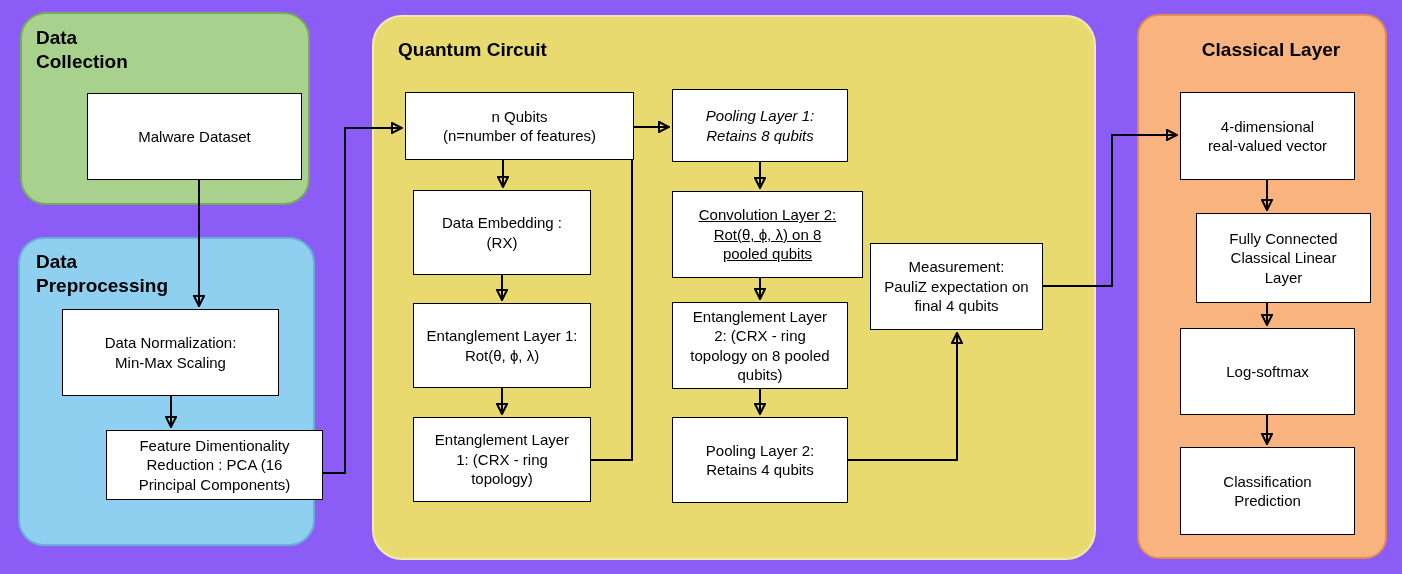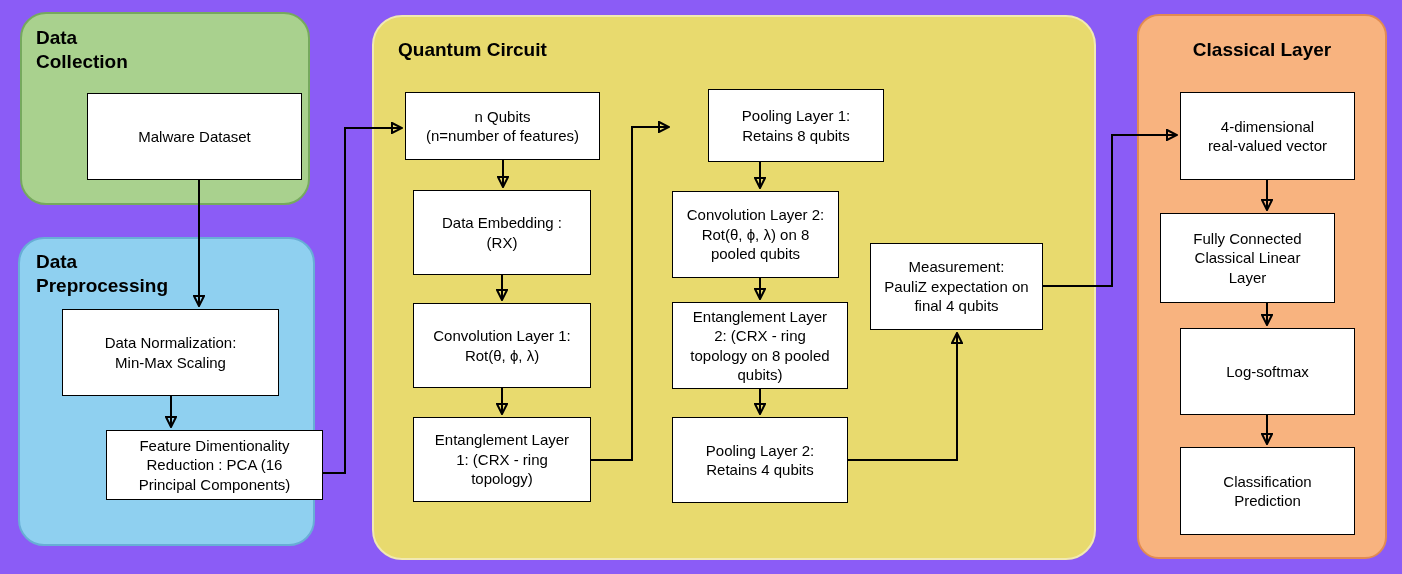--- a/index.html
+++ b/index.html
@@ -62,21 +62,21 @@
   <div class="group" style="left: 20px; top: 12px; width: 290px; height: 193px; border-radius: 26px; background-color: rgb(169, 209, 142); border-color: rgb(118, 169, 94);"></div>
   <div class="group" style="left: 18px; top: 237px; width: 297px; height: 309px; border-radius: 26px; background-color: rgb(143, 208, 240); border-color: rgb(104, 174, 214);"></div>
   <div class="group" style="left: 372px; top: 15px; width: 724px; height: 545px; border-radius: 30px; background-color: rgb(232, 218, 110); border-color: rgb(241, 233, 178);"></div>
   <div class="group" style="left: 1137px; top: 14px; width: 250px; height: 545px; border-radius: 22px; background-color: rgb(248, 179, 127); border-color: rgb(226, 139, 81);"></div>
 
   <div class="group-title" style="left:36px; top:26px;">Data
 Collection</div>
   <div class="group-title" style="left:36px; top:250px;">Data
 Preprocessing</div>
   <div class="group-title" style="left:398px; top:38px;">Quantum Circuit</div>
-  <div class="group-title" style="left:1137px; top:38px; width:250px; text-align:center;">Classical Layer</div>
+  <div class="group-title" style="left:1137px; top:38px; width:250px; text-align:center;padding-left:9px;">Classical Layer</div>
 
   <svg class="connectors">
     <defs>
       <marker id="ah" markerUnits="userSpaceOnUse" markerWidth="12" markerHeight="12" refX="10" refY="6" orient="auto">
         <path d="M1,1 L11,6 L1,11 Z" fill="#000000" stroke="none"></path>
       </marker>
     </defs>
     <path d="M199,180 V305" marker-end="url(#ah)"></path>
     <path d="M171,396 V426" marker-end="url(#ah)"></path>
     <path d="M279,473 H345 V128 H401" marker-end="url(#ah)"></path>
@@ -96,56 +96,56 @@
 
   <div class="node" style="left:62px; top:309px; width:217px; height:87px;">Data Normalization:
 Min-Max Scaling</div>
 
   <div class="node" style="left:87px; top:93px; width:215px; height:87px;">Malware Dataset</div>
 
   <div class="node" style="left:62px; top:430px; width:217px; height:70px;margin-left:44px;">Feature Dimentionality
 Reduction : PCA (16
 Principal Components)</div>
 
-  <div class="node" style="left:405px; top:92px; width:195px; height:68px;">n Qubits
+  <div class="node" style="left:405px; top:92px; width:229px; height:68px;">n Qubits
 (n=number of features)</div>
 
   <div class="node" style="left:413px; top:190px; width:178px; height:85px;">Data Embedding :
 (RX)</div>
 
-  <div class="node" style="left:413px; top:303px; width:178px; height:85px;">Convolution Layer 1:
+  <div class="node" style="left:413px; top:303px; width:178px; height:85px;">Entanglement Layer 1:
 Rot(θ, ϕ, λ)</div>
 
   <div class="node" style="left:413px; top:417px; width:178px; height:85px;">Entanglement Layer
 1: (CRX - ring
 topology)</div>
 
-  <div class="node" style="left:708px; top:89px; width:176px; height:73px;">Pooling Layer 1:
+  <div class="node" style="left:672px; top:89px; width:176px; height:73px;font-style:italic;">Pooling Layer 1:
 Retains 8 qubits</div>
 
-  <div class="node" style="left:672px; top:191px; width:167px; height:87px;">Convolution Layer 2:
+  <div class="node" style="left:672px; top:191px; width:191px; height:87px;text-decoration:underline;">Convolution Layer 2:
 Rot(θ, ϕ, λ) on 8
 pooled qubits</div>
 
   <div class="node" style="left:672px; top:302px; width:176px; height:87px;">Entanglement Layer
 2: (CRX - ring
 topology on 8 pooled
 qubits)</div>
 
   <div class="node" style="left:672px; top:417px; width:176px; height:86px;">Pooling Layer 2:
 Retains 4 qubits</div>
 
   <div class="node" style="left:870px; top:243px; width:173px; height:87px;">Measurement:
 PauliZ expectation on
 final 4 qubits</div>
 
   <div class="node" style="left:1180px; top:92px; width:175px; height:88px;text-align:center;">4-dimensional
 real-valued vector</div>
 
-  <div class="node" style="left:1160px; top:213px; width:175px; height:90px;">Fully Connected
+  <div class="node" style="left:1196px; top:213px; width:175px; height:90px;">Fully Connected
 Classical Linear
 Layer</div>
 
   <div class="node" style="left:1180px; top:328px; width:175px; height:87px;">Log-softmax</div>
 
   <div class="node" style="left:1180px; top:447px; width:175px; height:88px;">Classification
 Prediction</div>
 
 </div>
 

